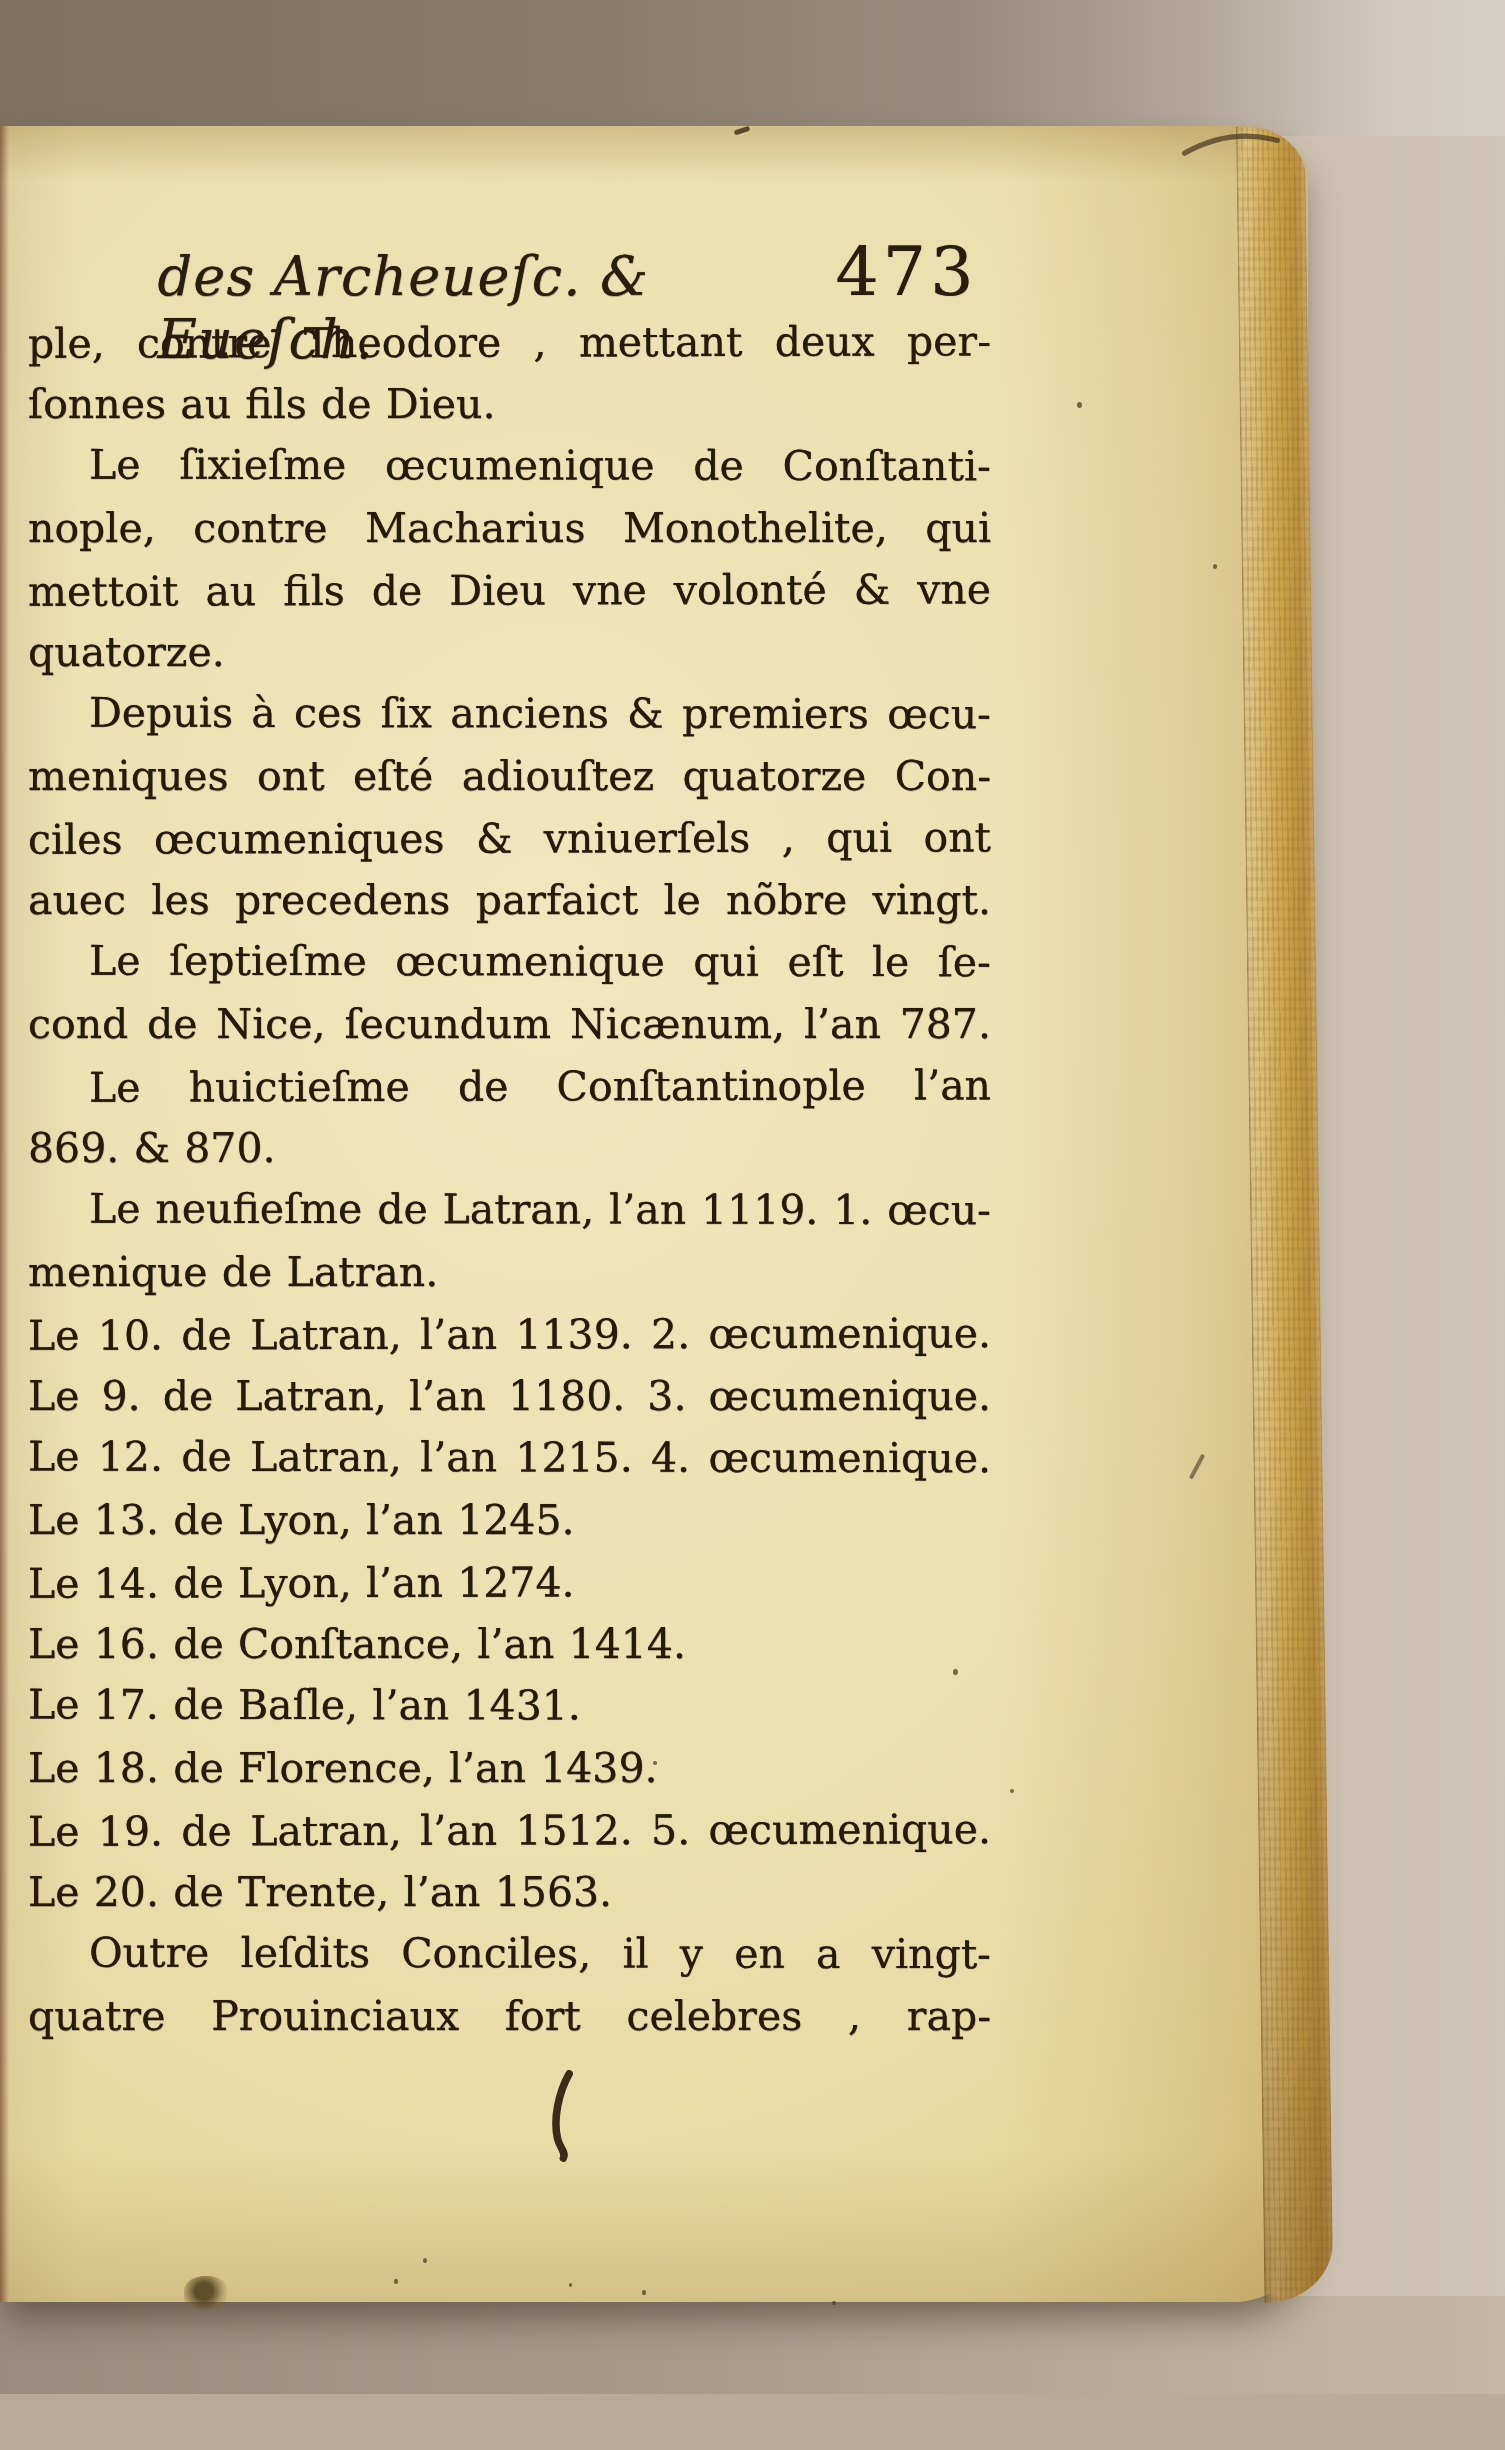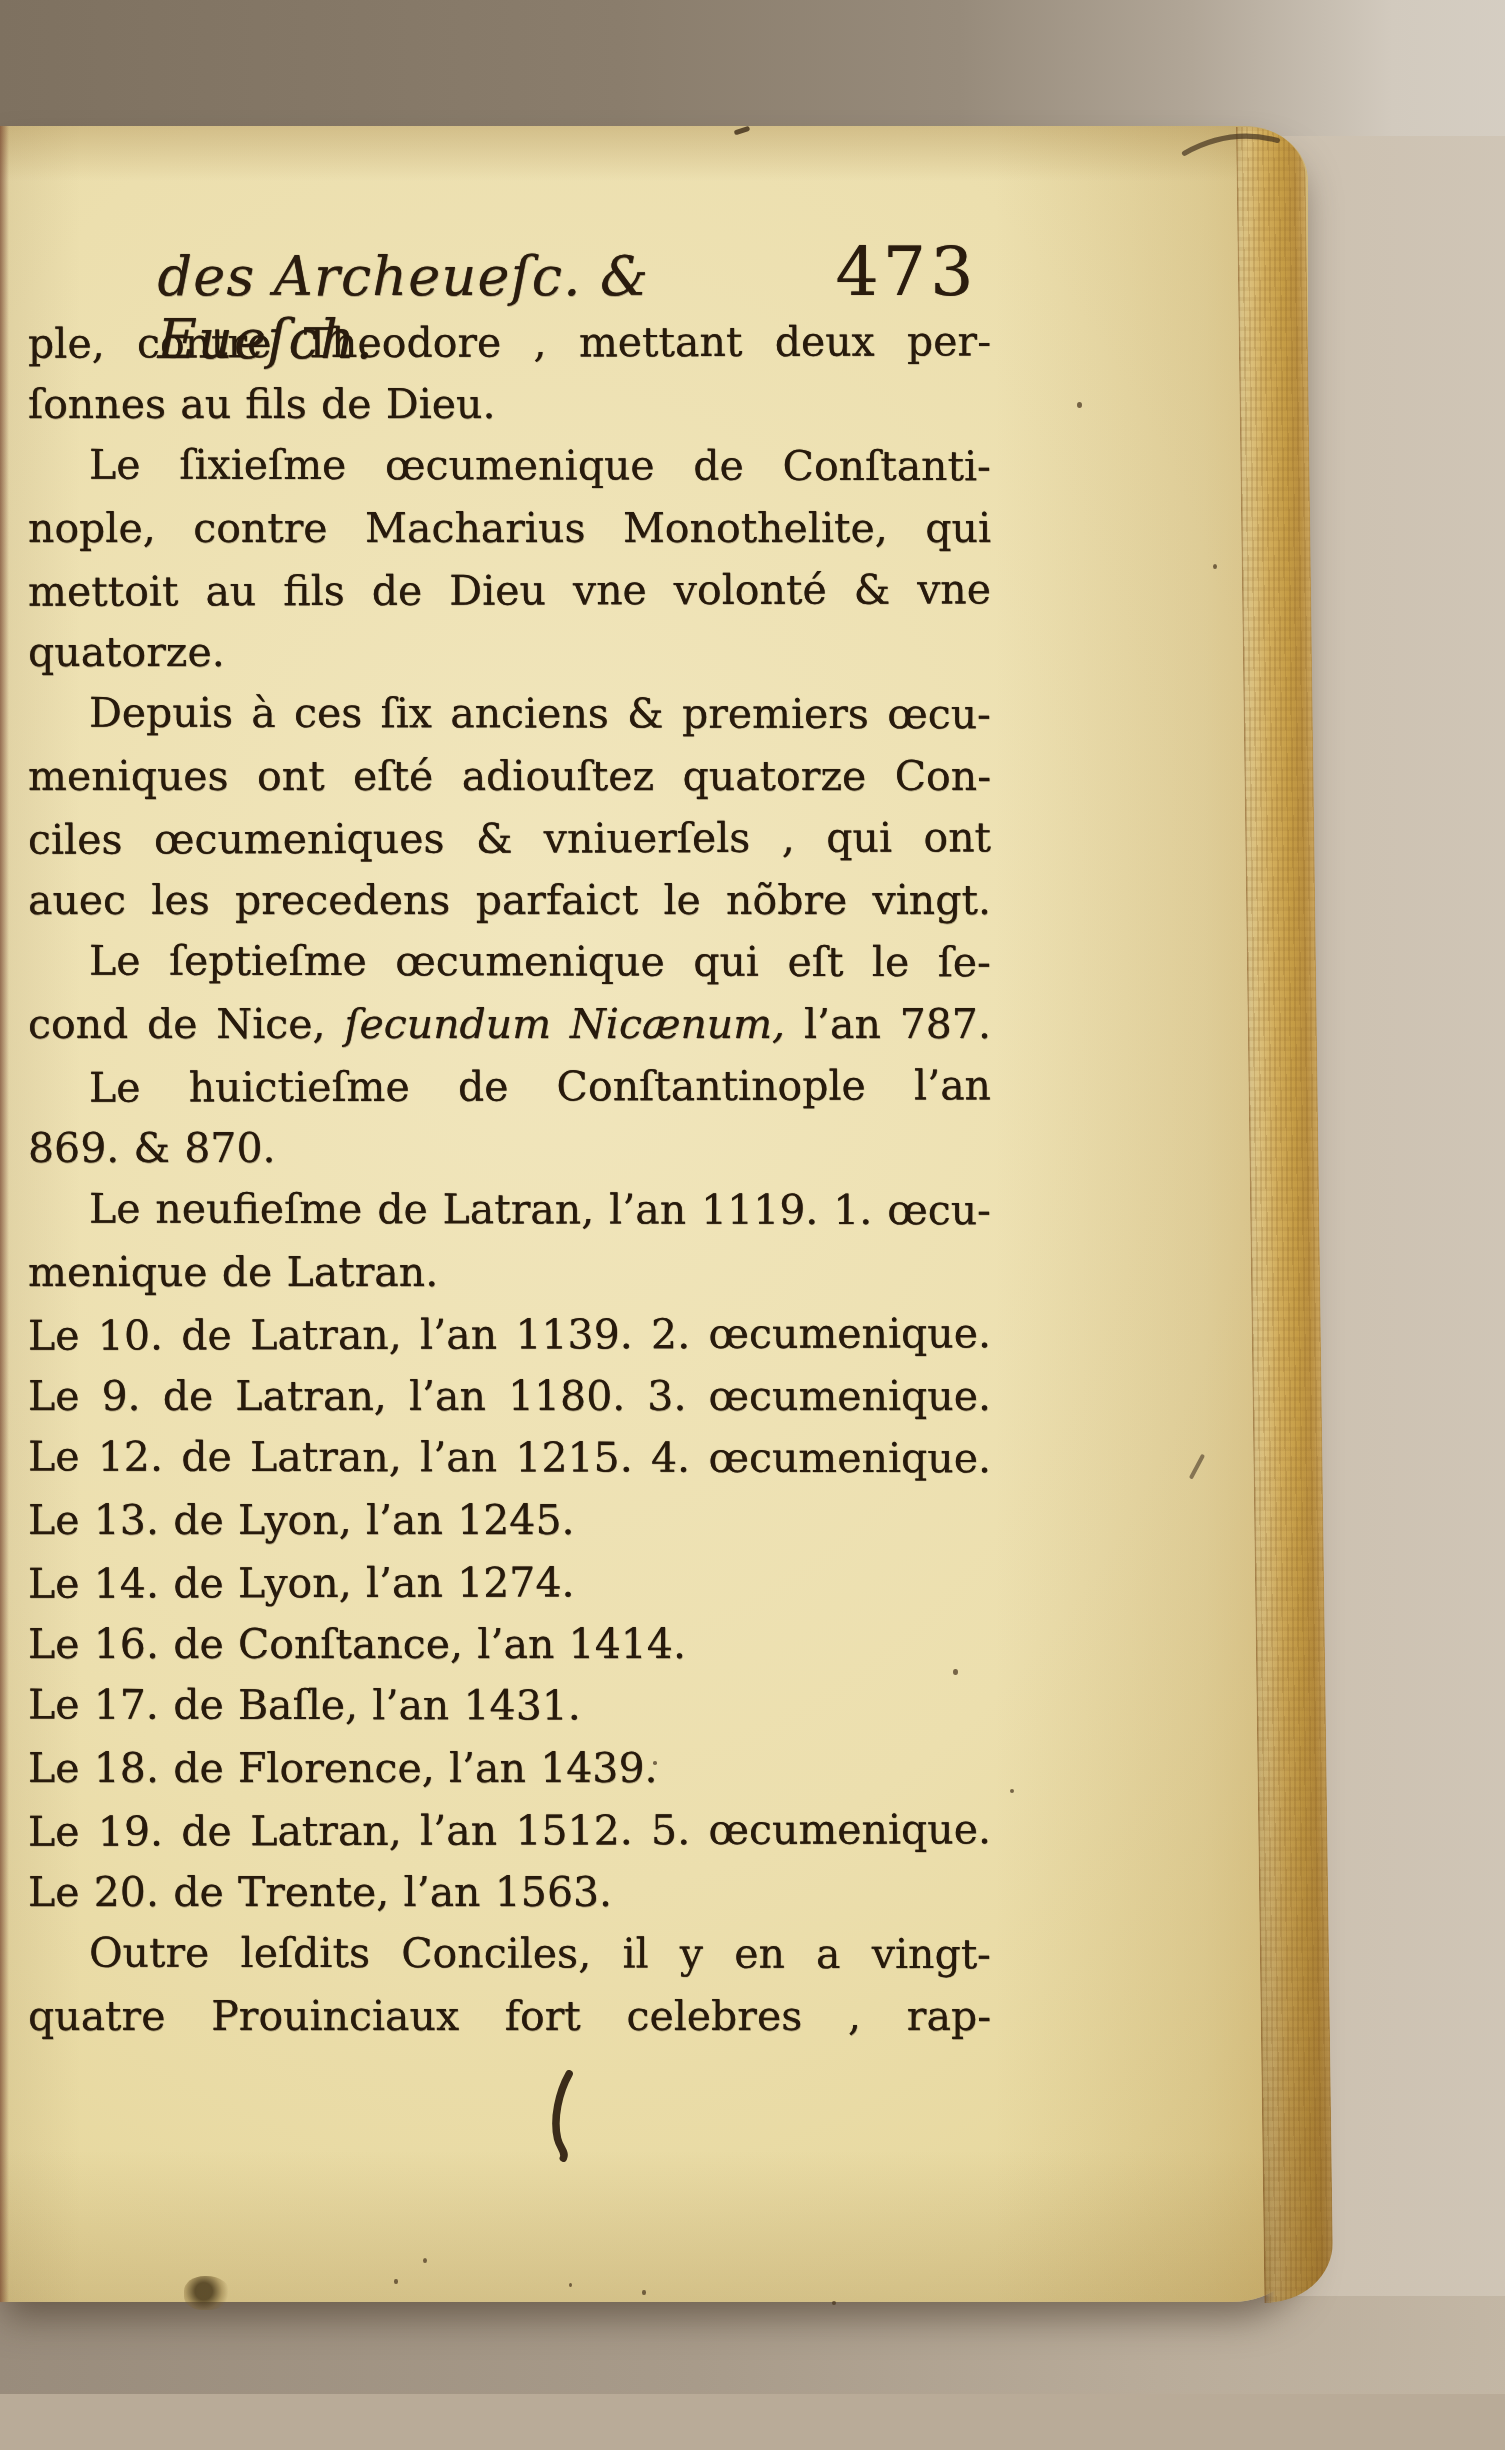--- a/index.html
+++ b/index.html
@@ -34,21 +34,21 @@
   .running-title{font-style:italic;font-size:54px;letter-spacing:1.2px;margin-left:140px;
     text-shadow:0 0 0.8px rgba(38,24,10,.8), 0.6px 0.6px 0 rgba(38,24,10,.25);}
   .page-number{font-size:68px;margin-left:auto;letter-spacing:4.1px;
     text-shadow:0 0 0.8px rgba(38,24,10,.8);}
   .body{position:absolute;left:28px;top:311px;width:963px;font-size:41px;line-height:62px;
     color:#271a0c;letter-spacing:0;word-spacing:1.2px;
     text-shadow:0 0 0.7px rgba(38,24,10,.78), 0.5px 0.5px 0 rgba(38,24,10,.28);}
   .line{height:62px;overflow:hidden;white-space:nowrap;}
   .line.j{white-space:normal;text-align:justify;text-align-last:justify;}
   .line.in{text-indent:61px;}
-  .it{font-style:italic;}
+  .it{}
   .body .line:nth-child(4n+1){transform:translateY(0.6px) rotate(-.15deg);}
   .body .line:nth-child(4n+3){transform:translateY(-0.6px) rotate(.1deg);}
   .mark{position:absolute;}
   .speck{position:absolute;background:#4a3620;border-radius:50%;opacity:.72;}
   .smudge{position:absolute;left:184px;top:2276px;width:47px;height:34px;
     background:radial-gradient(circle at 42% 45%, #4a3a1c 0 26%, rgba(120,95,45,.45) 55%, rgba(120,95,45,0) 75%);
     border-radius:50% 60% 55% 45%;opacity:.85;}
   .tick{position:absolute;left:734px;top:128px;width:16.3px;height:5.2px;background:#3c2b16;border-radius:2.3px;
     transform:rotate(-18deg);opacity:.8;}
   .slash{position:absolute;left:1195px;top:1453px;width:3.5px;height:27px;background:#4a3826;border-radius:1.7px;

